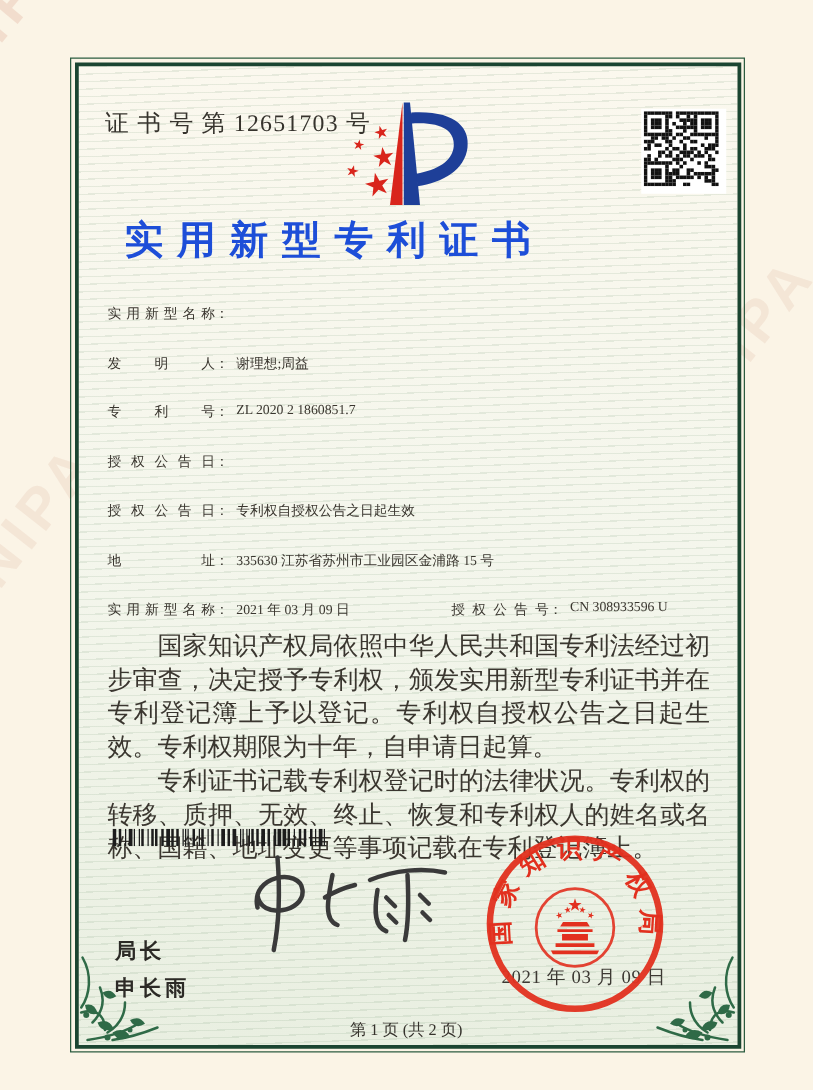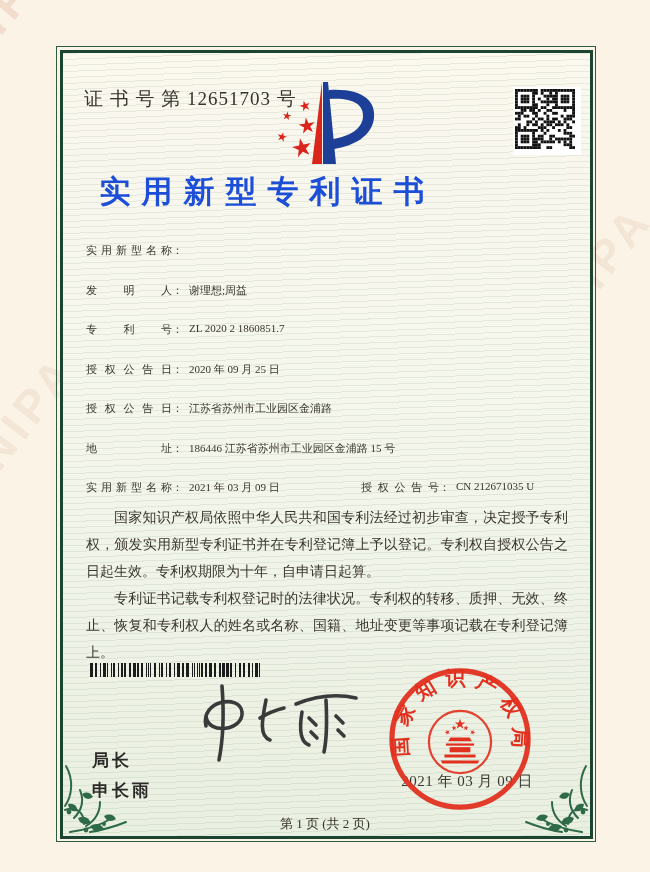--- a/index.html
+++ b/index.html
@@ -37,21 +37,21 @@
   .qr{left:513px;top:87px;width:64px;height:64px;background:#fff;padding:2px;}
   .title{left:0;top:171px;width:524px;text-align:center;font-size:31px;font-weight:700;
          letter-spacing:11px;text-indent:11px;color:#1d4ed8;}
   .fields{left:86px;top:243px;width:480px;}
   .frow{height:39.5px;display:flex;align-items:flex-start;font-size:11px;color:#3a362f;}
   .flabel{display:inline-block;width:86px;text-align:justify;text-align-last:justify;font-weight:500;}
   .fcolon{display:inline-block;margin-right:6px;}
   .fvalue{white-space:nowrap;}
   .fvalue-fixed{display:inline-block;width:172px;white-space:nowrap;}
   .flabel2{display:inline-block;width:78px;text-align:justify;text-align-last:justify;}
-  .paras{left:86px;top:504px;width:482px;font-size:14px;line-height:27px;color:#3a362f;}
+  .paras{left:86px;top:504px;width:482px;font-size:20px;line-height:27px;color:#3a362f;}
   .paras p{margin:0;text-indent:2em;text-align:justify;}
   .barcode{left:90px;top:663px;width:170px;height:14px;}
   .officer{left:92px;top:746px;font-family:"Liberation Sans","DejaVu Sans",sans-serif;
            font-weight:600;font-size:17px;letter-spacing:3px;color:#2c2a26;line-height:30px;}
   .signature{left:196px;top:678px;width:168px;height:108px;z-index:4;}
   .seal-date{left:382px;top:772px;width:170px;text-align:center;font-size:15px;
              color:#3c3933;z-index:3;letter-spacing:0.5px;}
   .seal{left:386px;top:665px;width:148px;height:148px;z-index:4;}
   .footer{left:0;top:815px;width:650px;text-align:center;font-size:13px;color:#36332d;z-index:3;}
   .corner{position:absolute;z-index:2;width:76px;height:76px;}
@@ -393,39 +393,38 @@
     <span class="fvalue">谢理想;周益</span>
   </div>
   <div class="frow">
     <span class="flabel">专利号</span>
       <span class="fcolon">：</span>
     <span class="fvalue">ZL 2020 2 1860851.7</span>
   </div>
   <div class="frow">
     <span class="flabel">授权公告日</span>
       <span class="fcolon">：</span>
-    <span class="fvalue">2020 年 09 月 25 日</span>
   </div>
   <div class="frow">
     <span class="flabel">授权公告日</span>
       <span class="fcolon">：</span>
-    <span class="fvalue">江苏省苏州市工业园区金浦路</span>
+    <span class="fvalue">专利权自授权公告之日起生效</span>
   </div>
   <div class="frow">
     <span class="flabel">地址</span>
       <span class="fcolon">：</span>
-    <span class="fvalue">186446 江苏省苏州市工业园区金浦路 15 号</span>
+    <span class="fvalue">335630 江苏省苏州市工业园区金浦路 15 号</span>
   </div>
   <div class="frow">
     <span class="flabel">实用新型名称</span>
       <span class="fcolon">：</span>
     <span class="fvalue-fixed">2021 年 03 月 09 日</span>
     <span class="flabel2">授权公告号</span>
       <span class="fcolon">：</span>
-    <span class="fvalue">CN 212671035 U</span>
+    <span class="fvalue">CN 308933596 U</span>
   </div>
 </div>
 
 <div class="abs paras">
   <p>国家知识产权局依照中华人民共和国专利法经过初步审查，决定授予专利权，颁发实用新型专利证书并在专利登记簿上予以登记。专利权自授权公告之日起生效。专利权期限为十年，自申请日起算。</p>
   <p>专利证书记载专利权登记时的法律状况。专利权的转移、质押、无效、终止、恢复和专利权人的姓名或名称、国籍、地址变更等事项记载在专利登记簿上。</p>
 </div>
 
 <svg class="abs barcode" viewBox="0 0 170 14" preserveAspectRatio="none">
   <g id="barcode-bars" fill="#1c1c1c">

